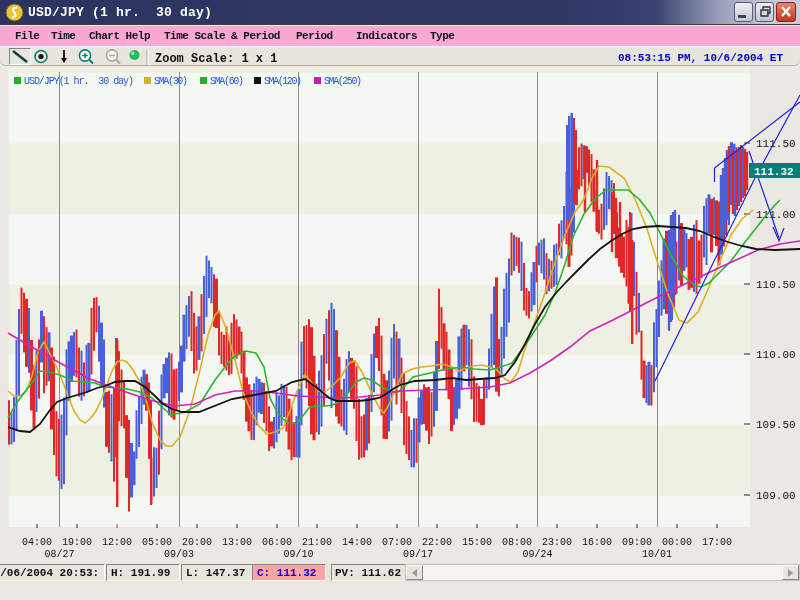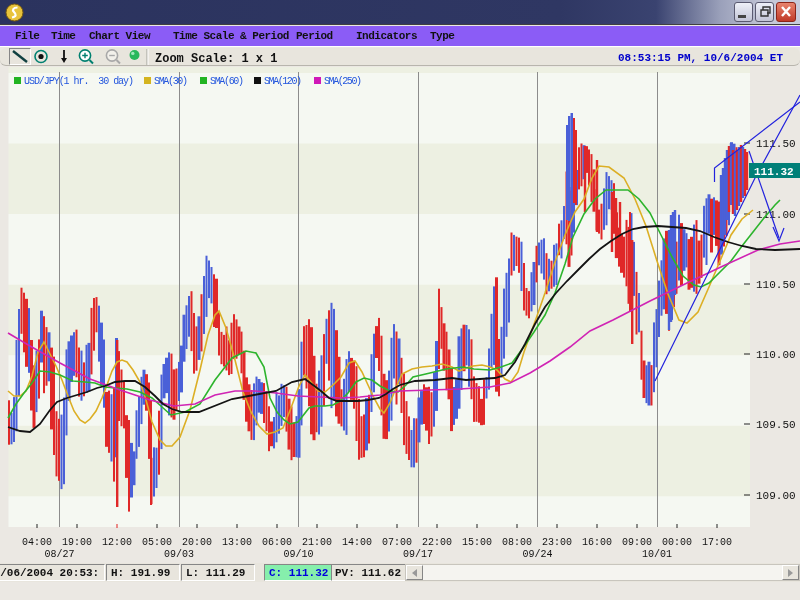--- a/index.html
+++ b/index.html
@@ -1,54 +1,55 @@
 <!DOCTYPE html>
 <html><head><meta charset="utf-8"><style>
 * { margin:0; padding:0; box-sizing:border-box; }
 body { width:800px; height:600px; overflow:hidden; font-family:"Liberation Mono",monospace; background:#ebe8e3; position:relative; }
 #title { position:absolute; left:0; top:0; width:800px; height:25px;
   background:linear-gradient(to right,#2b335e 0%,#2f3763 70%,#3a4370 82%,#9aa0ba 90%,#c5c8d8 96%,#c8cbdb 100%);
   border-bottom:1px solid #404040; }
 #title .txt { position:absolute; left:28px; top:5px; color:#fff; font-weight:bold; font-size:13px; letter-spacing:0.2px; white-space:pre; }
-#menu { position:absolute; left:0; top:26px; width:800px; height:21px; background:#8b5cf6; border-bottom:1px solid #fff; }
+#menu { position:absolute; left:0; top:26px; width:800px; height:21px; background:#f9a8d4; border-bottom:1px solid #fff; }
 #menu span { position:absolute; top:4px; font-size:11px; font-weight:bold; letter-spacing:-0.5px; color:#111; }
 #tools { position:absolute; left:0; top:48px; width:800px; height:18px; background:#e8e5dd; border-bottom:1px solid #b8b5ad;border-radius:6px; }
 #chart { position:absolute; left:0; top:67px; width:800px; height:496px; }
 .pl,.tl { font-size:11px; fill:#111; font-family:"Liberation Mono",monospace; }
 .tl { font-size:10px; }
 .lg { font-size:10px; fill:#2255dd; font-family:"Liberation Mono",monospace; }
 .tag { font-size:11px; fill:#fff; font-weight:bold; font-family:"Liberation Mono",monospace; }
 #quote { position:absolute; left:0; top:563px; width:800px; height:19px; background:#e8e5dd; }
 .qbox { position:absolute; top:1px; height:17px; border:1px solid; border-color:#868686 #fff #fff #868686; background:#e8e5dd; font-size:11px; font-weight:bold; color:#111; padding:2px 4px 0 4px; white-space:pre; }
 #applet { position:absolute; left:0; top:582px; width:800px; height:18px; background:#eceae3; border-top:1px solid #fff; font-size:12px; color:#111; padding:2px 0 0 4px;margin-top:24px; }
 </style></head><body>
 
 <div id="title">
  <svg width="20" height="20" style="position:absolute;left:5px;top:3px">
   <circle cx="9.5" cy="9.5" r="8.5" fill="#e8c33c" stroke="#7a5c10" stroke-width="1"></circle>
   <path d="M12.5 4.5 C8 4.5 7 7 9 9 C11 11 12 13.5 7 14.5" stroke="#fff" stroke-width="2.2" fill="none"></path>
  </svg>
+ <div class="txt">USD/JPY (1 hr.  30 day)</div>
  <div style="position:absolute;right:47px;top:2px;width:19px;height:20px;background:linear-gradient(#eef0f8,#c2c4d6);border:1px solid #5a5a70;border-radius:3px">
    <div style="position:absolute;left:3px;bottom:3px;width:8px;height:3px;background:#444"></div>
     </div>
  <div style="position:absolute;right:26px;top:2px;width:19px;height:20px;background:linear-gradient(#eef0f8,#c2c4d6);border:1px solid #5a5a70;border-radius:3px">
    <svg width="17" height="17">
         <path d="M5 7 h7 v6 h-7 z M7 7 v-3 h7 v6 h-3" stroke="#333" stroke-width="1.4" fill="none"></path>
       </svg></div>
  <div style="position:absolute;right:4px;top:2px;width:20px;height:20px;background:linear-gradient(#e8836e,#c03a28);border:1px solid #8c2418;border-radius:3px">
    <svg width="18" height="17">
         <path d="M5 4 L13 13 M13 4 L5 13" stroke="#fff" stroke-width="2.4"></path>
       </svg></div>
 </div>
 
 <div id="menu">
  <span style="left:15px">File</span>
  <span style="left:51px">Time</span>
- <span style="left:89px">Chart View</span>
- <span style="left:173px">Time Scale &amp; Period</span>
+ <span style="left:89px">Chart Help</span>
+ <span style="left:164px">Time Scale &amp; Period</span>
  <span style="left:296px">Period</span>
  <span style="left:356px">Indicators</span>
  <span style="left:430px">Type</span>
 </div>
 
 <div id="tools">
  <div style="position:absolute;left:9px;top:0px;width:22px;height:17px;border:1px solid;border-color:#868686 #fff #fff #868686"></div>
  <svg width="800" height="18" style="position:absolute;left:0;top:0">
   <line x1="13" y1="3" x2="27" y2="14" stroke="#104040" stroke-width="2.4"></line>
   <circle cx="41" cy="8.5" r="6" fill="none" stroke="#008070" stroke-width="1.6"></circle>
@@ -487,22 +488,22 @@
       <line x1="749" y1="151" x2="779" y2="238" stroke="#2222dd" stroke-width="1.2"></line>
       <polyline points="773,227 779,241 784,228" fill="none" stroke="#2222dd" stroke-width="1.2"></polyline>
 <rect x="749" y="163" width="51" height="15" fill="#008078"></rect>
       <text x="754" y="174.5" class="tag">111.32</text>
 </svg>
 </div>
 
 <div id="quote">
  <div class="qbox" style="left:-18px;width:123px">10/06/2004 20:53:</div>
  <div class="qbox" style="left:106px;width:74px">H: 191.99</div>
- <div class="qbox" style="left:181px;width:74px">L: 111.29</div>
- <div class="qbox" style="left:264px;width:74px;background:#86efac;color:#0000dd">C: 111.32</div>
+ <div class="qbox" style="left:181px;width:74px">L: 147.37</div>
+ <div class="qbox" style="left:252px;width:74px;background:#fca5a5;color:#0000dd">C: 111.32</div>
  <div class="qbox" style="left:331px;width:96px;padding-left:3px">PV: 111.62</div>
  <div style="position:absolute;left:405px;top:1px;width:395px;height:17px;background:#f5f4f0;border:1px solid #c8c5bd">
    <div style="position:absolute;left:0;top:0;width:17px;height:15px;background:#e8e5dd;border:1px solid;border-color:#fff #868686 #868686 #fff"></div>
    <svg width="10" height="10" style="position:absolute;left:4px;top:3px">
         <path d="M7 1 L2 5 L7 9 z" fill="#999"></path>
       </svg>
    <div style="position:absolute;right:0;top:0;width:17px;height:15px;background:#e8e5dd;border:1px solid;border-color:#fff #868686 #868686 #fff"></div>
    <svg width="10" height="10" style="position:absolute;right:4px;top:3px">
         <path d="M3 1 L8 5 L3 9 z" fill="#999"></path>
       </svg>

